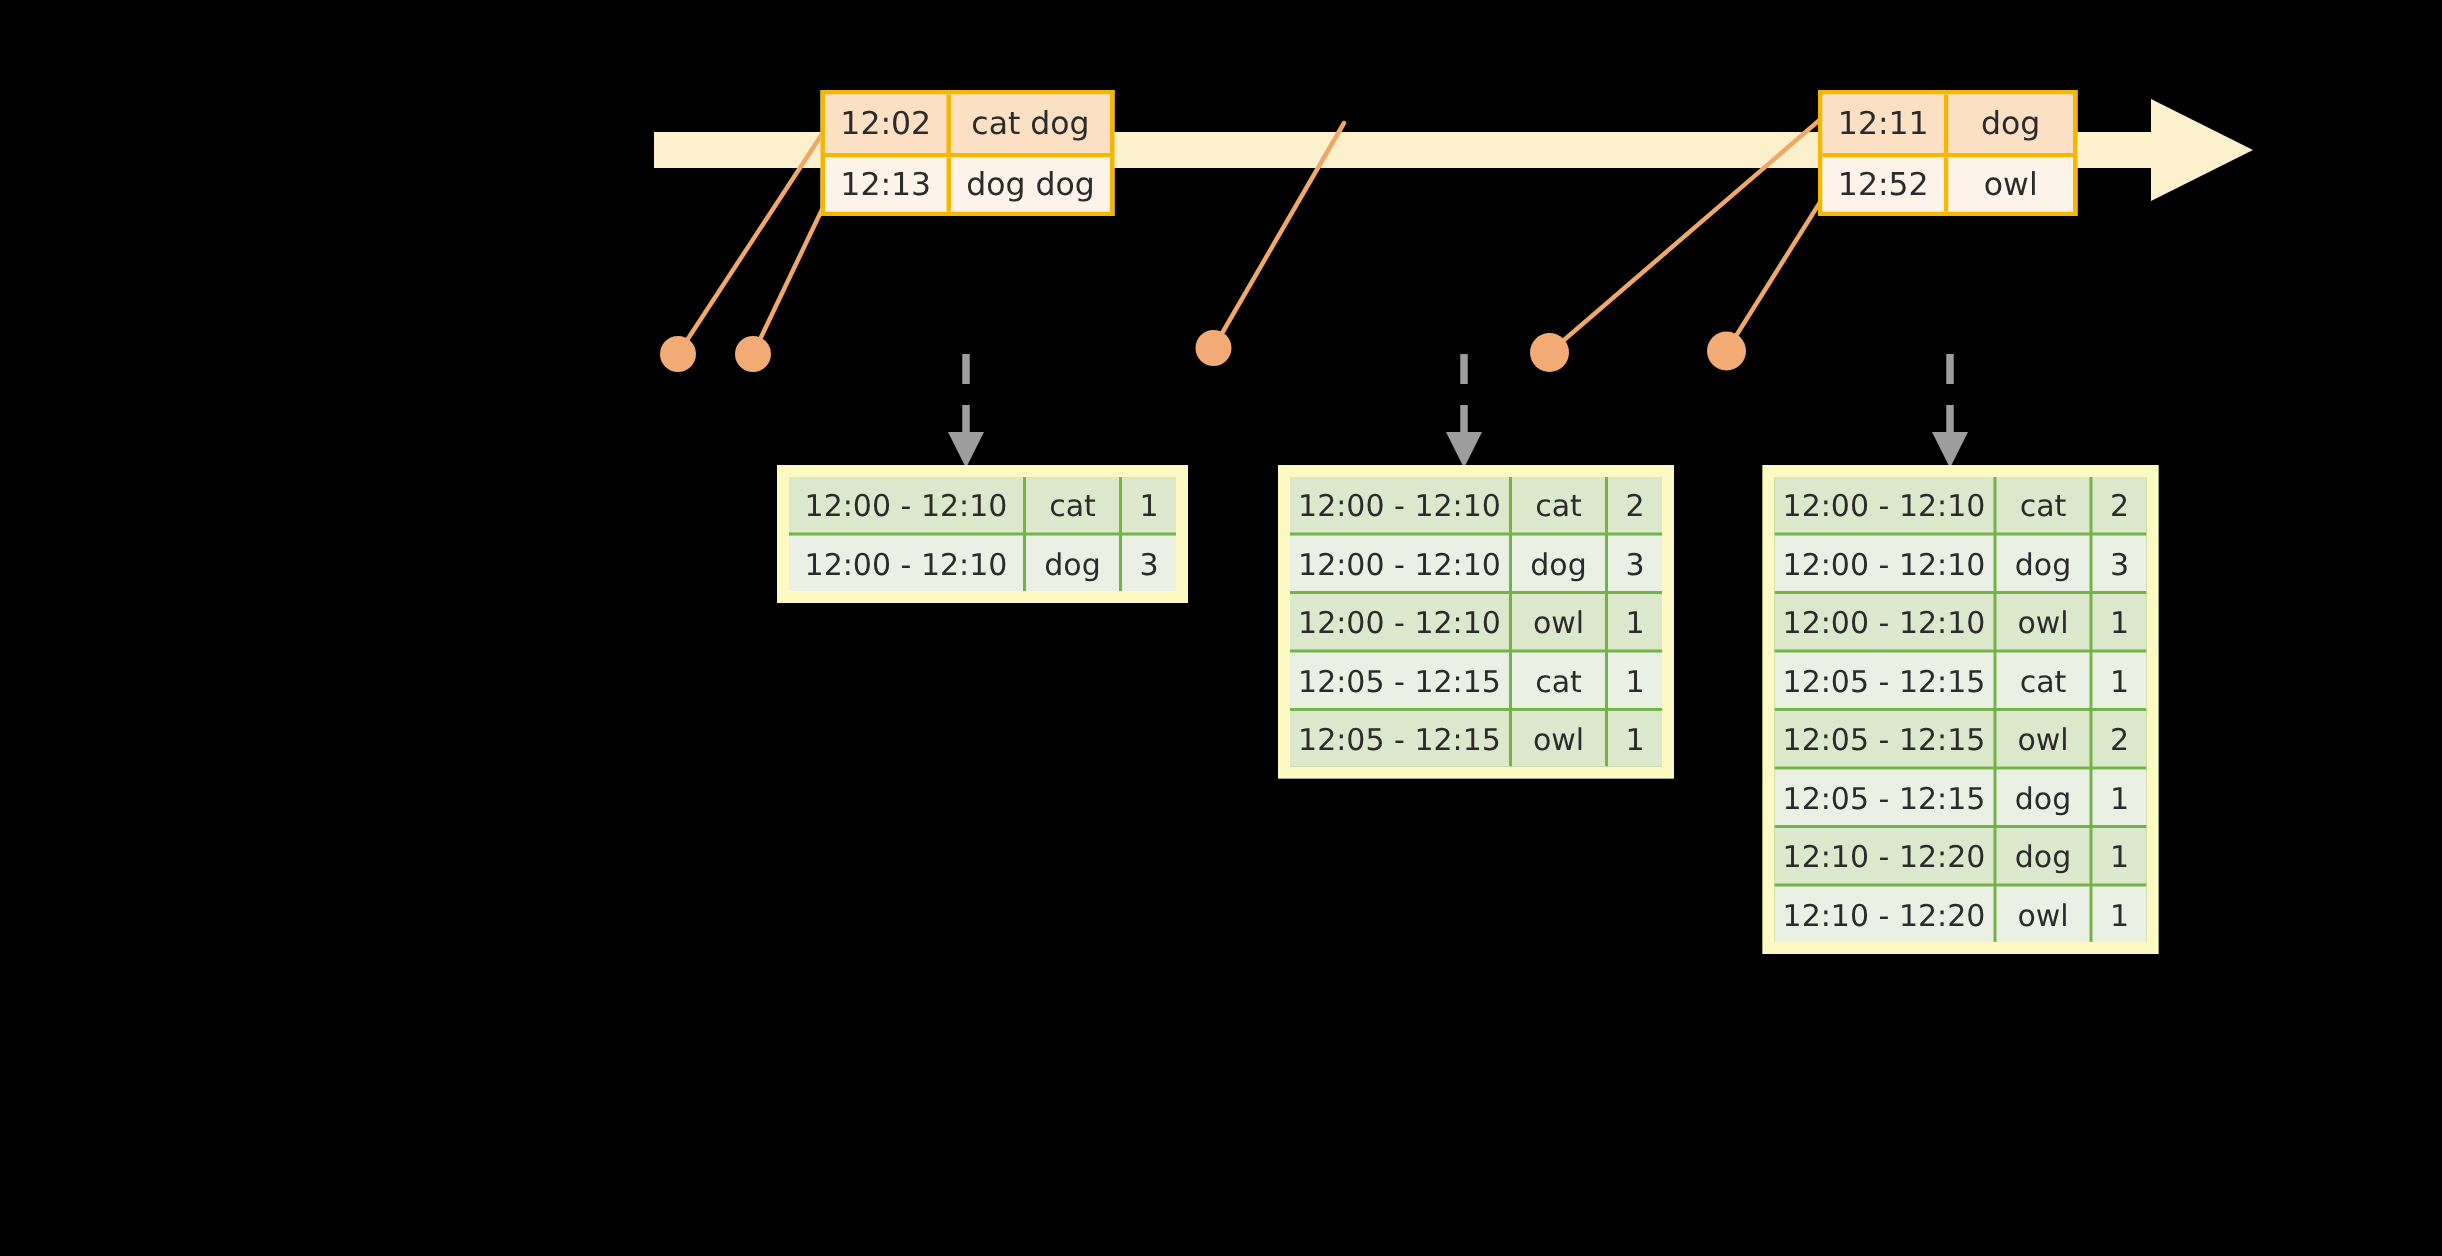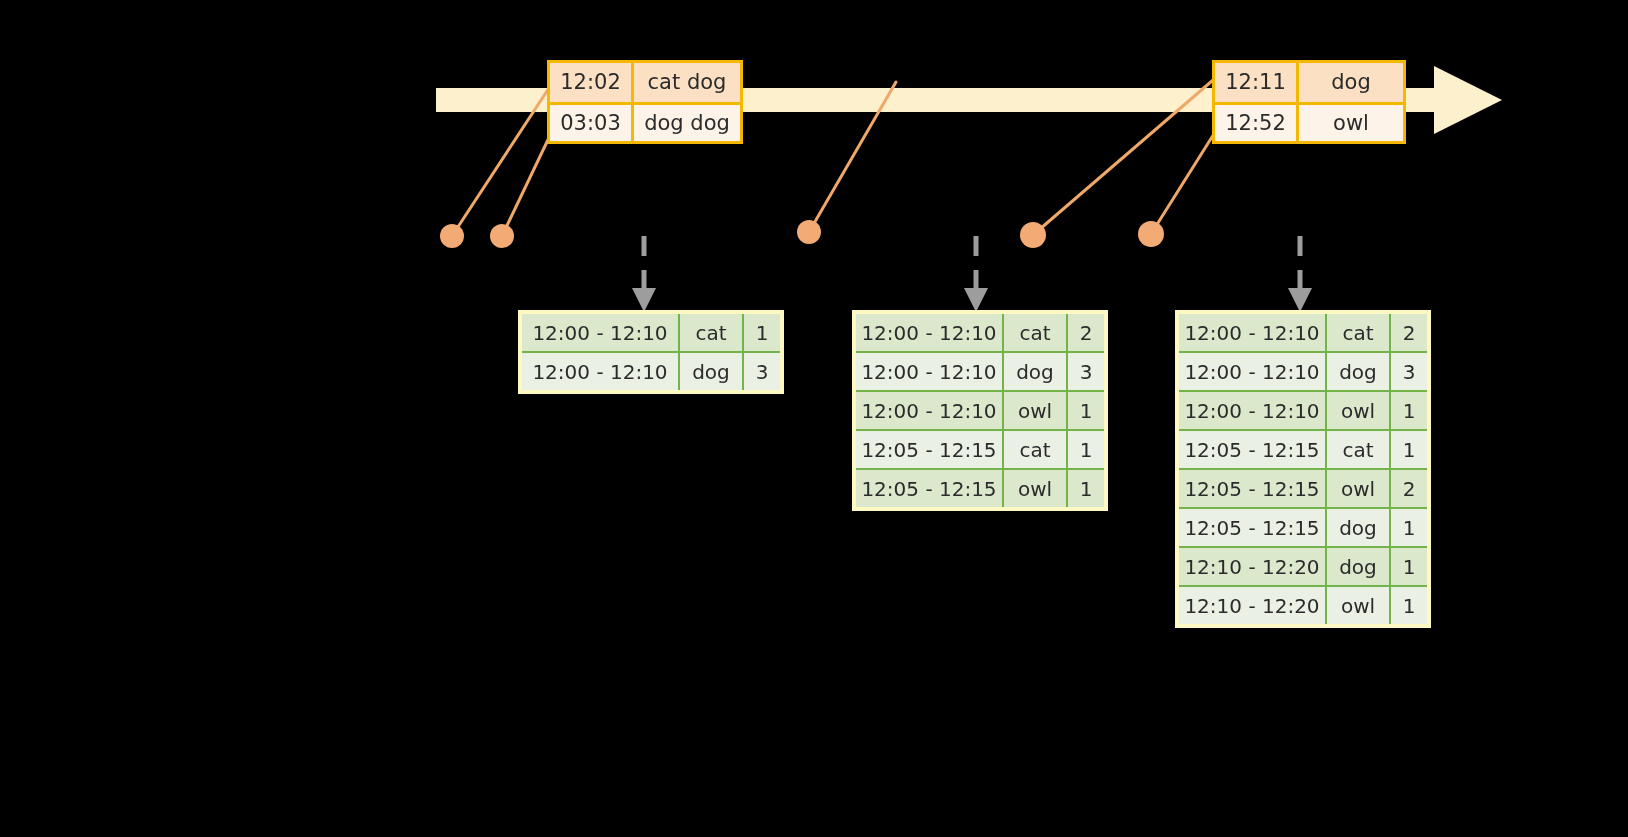--- a/index.html
+++ b/index.html
@@ -61,21 +61,21 @@
     width: 84px;
     border-right: 3px solid #f5b800;
   }
   .event-row .cell.payload {
     flex: 1 1 auto;
   }
 
   
   .result-table {
     position: absolute;
-    border: 4px solid #fef9c3;
+    border: 8px solid #fef9c3;
     box-sizing: border-box;
     background: #72b34a;
     padding: 0;
   }
   .r-row {
     display: flex;
     height: 37px;
     box-sizing: border-box;
   }
   .r-row + .r-row { margin-top: 2px; }
@@ -144,27 +144,27 @@
       <path d="M 1244 288 L 1268 288 L 1256 312 Z"></path>
     </g>
   </svg>
 
   <div class="event-box" style="left:503px; top:60px; width:196px;">
     <div class="event-row shade">
       <div class="cell time">12:02</div>
       <div class="cell payload">cat dog</div>
     </div>
     <div class="event-row plain">
-      <div class="cell time">03:03</div>
+      <div class="cell time">12:13</div>
       <div class="cell payload">dog dog</div>
     </div>
   </div>
 
 
-  <div class="event-box" style="left:1168px; top:60px; width:194px;">
+  <div class="event-box" style="left:1168px; top:60px; width:173px;">
     <div class="event-row shade">
       <div class="cell time">12:11</div>
       <div class="cell payload">dog</div>
     </div>
     <div class="event-row plain">
       <div class="cell time">12:52</div>
       <div class="cell payload">owl</div>
     </div>
   </div>
 

